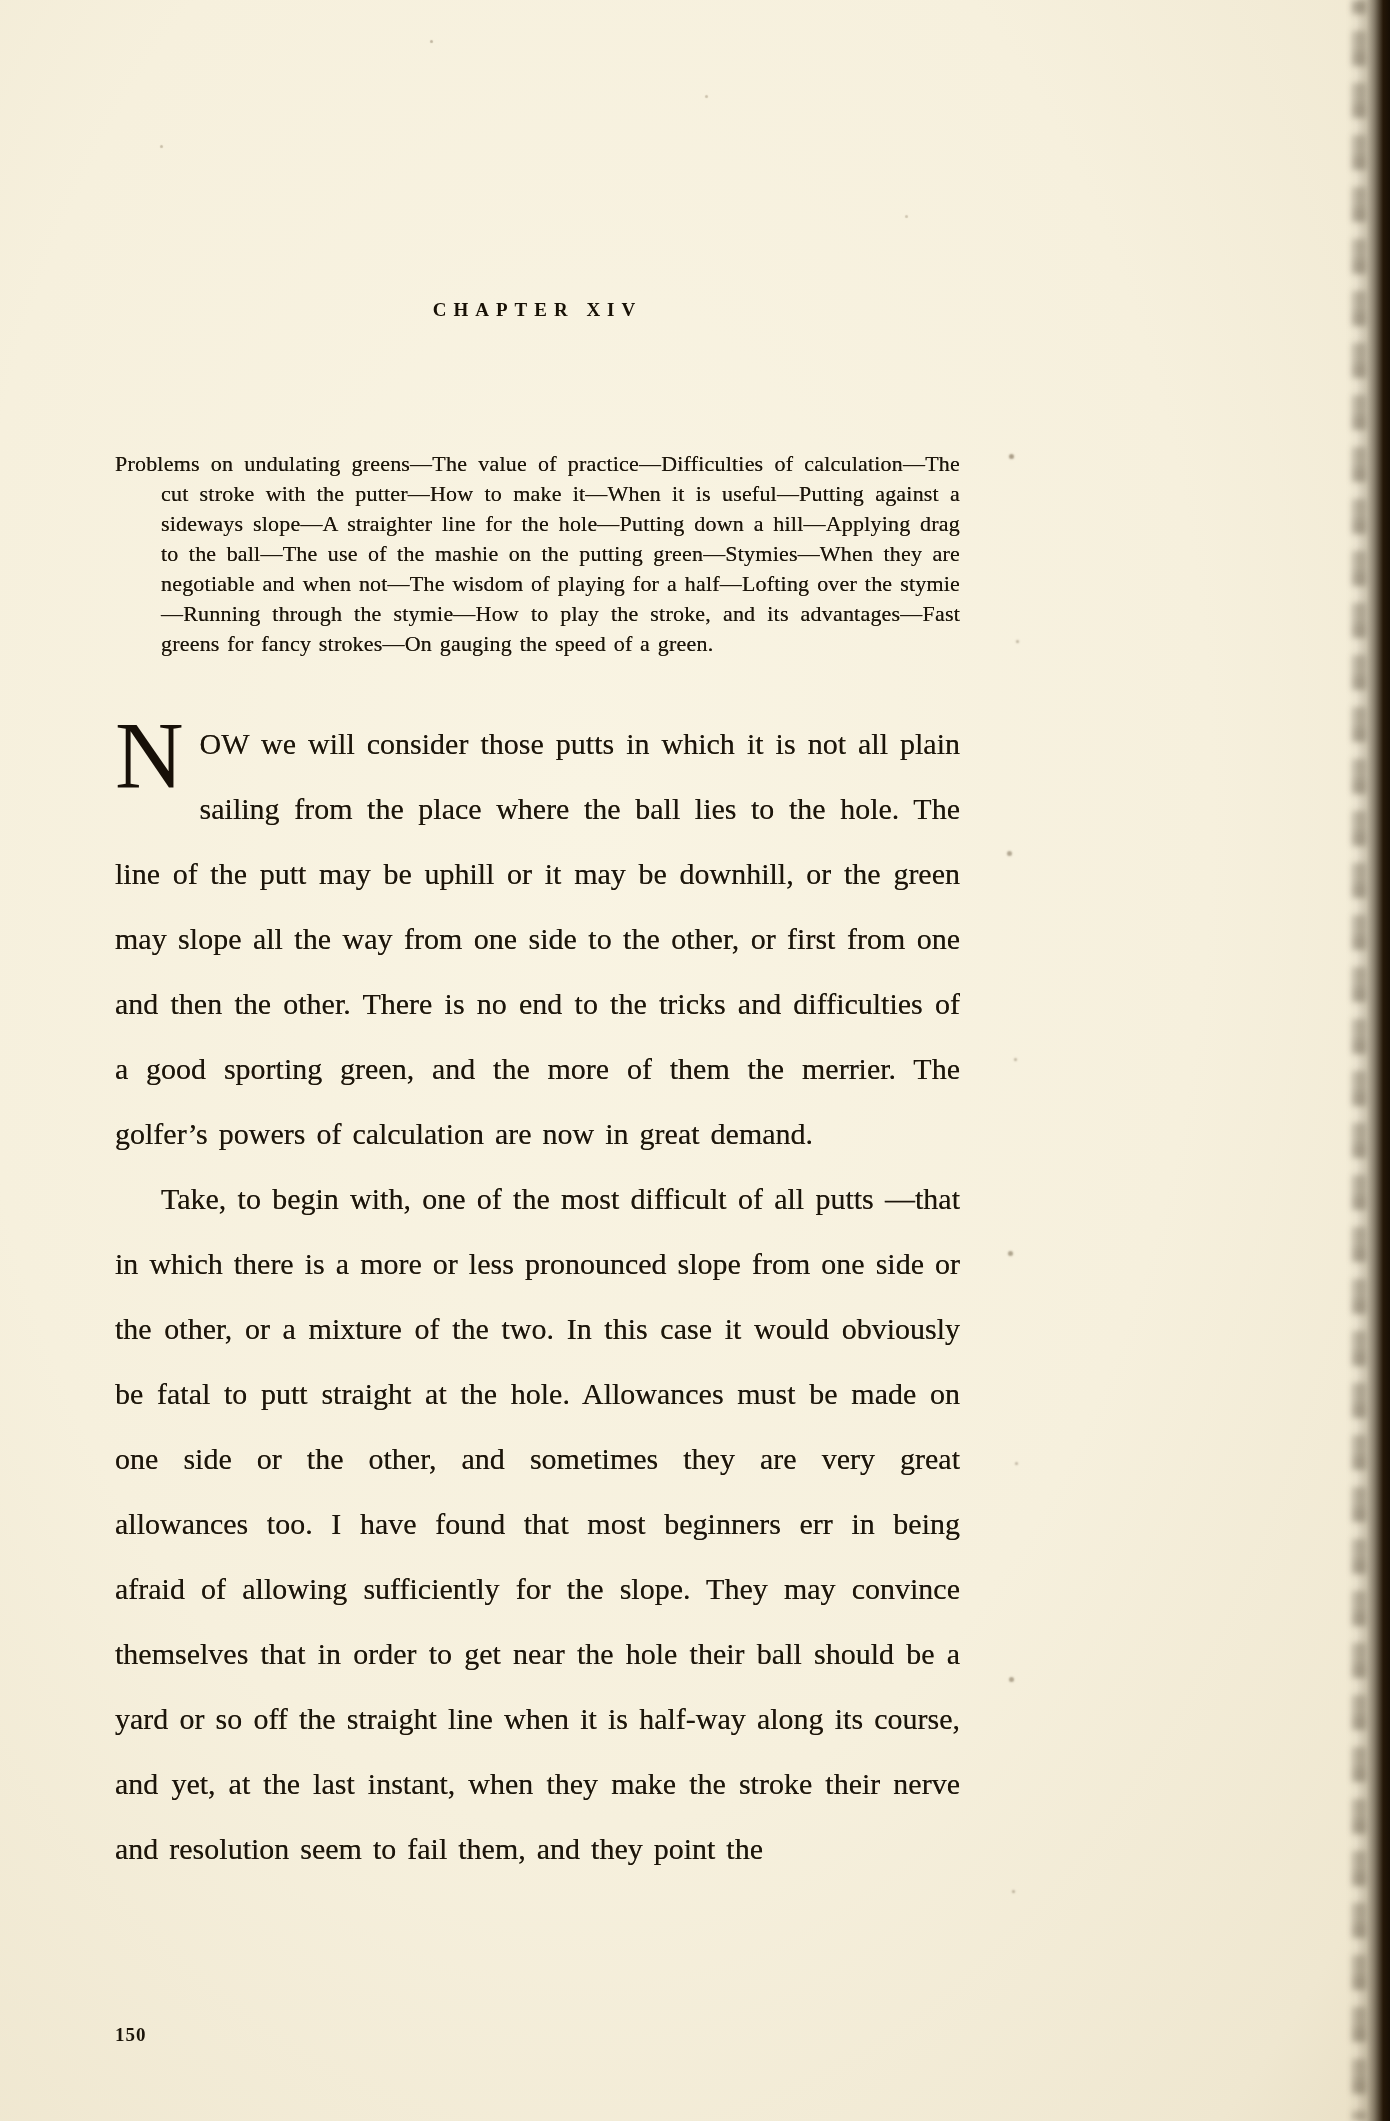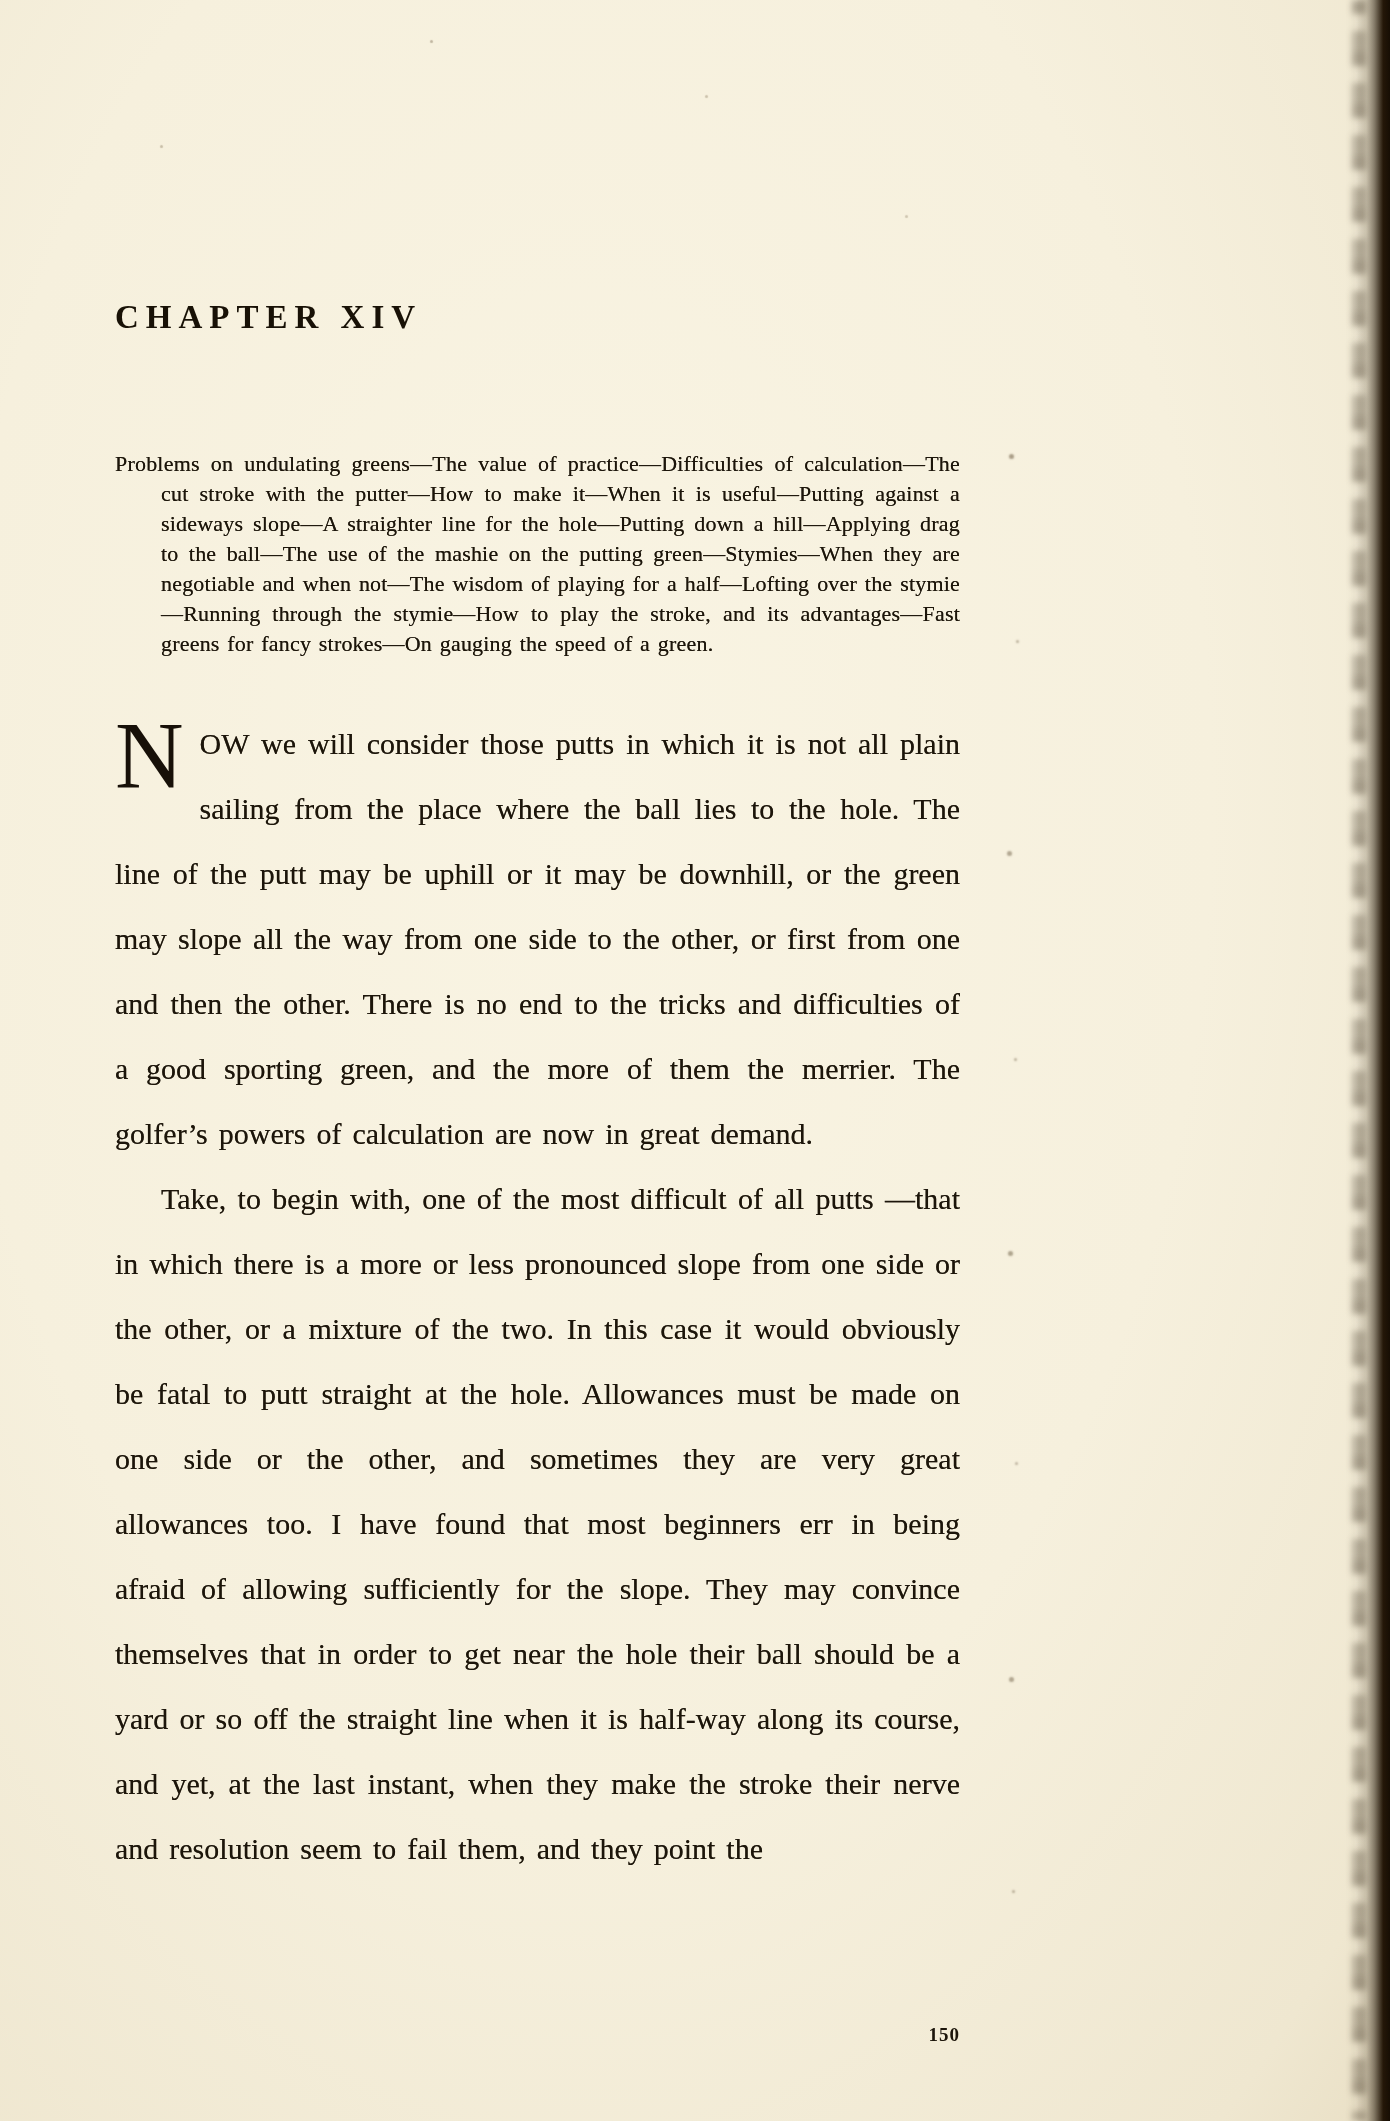--- a/index.html
+++ b/index.html
@@ -70,22 +70,22 @@
     top: 0;
     width: 845px;
     height: 100%;
   }
   .chapter {
     position: absolute;
     top: 299px;
     left: 0;
     width: 100%;
     margin: 0;
-    text-align: left;
-    font-size: 33px;
+    text-align: center;
+    font-size: 19px;
     font-weight: bold;
     letter-spacing: 7px;
     color: #181106;
   }
   .title {
     position: absolute;
     top: 371px;
     left: 0;
     width: 100%;
     margin: 0;
@@ -134,21 +134,21 @@
     line-height: 86px;
     margin: 2px 16px 0 0;
     text-shadow: none;
     color: #171008;
   }
   .page-number {
     position: absolute;
     top: 2024px;
     left: 0;
     width: 100%;
-    text-align: right;
+    text-align: left;
     font-size: 19px;
     font-weight: bold;
     letter-spacing: 1px;
     color: #1c150a;
   }
 </style>
 </head>
 <body>
 
 <div class="page">

